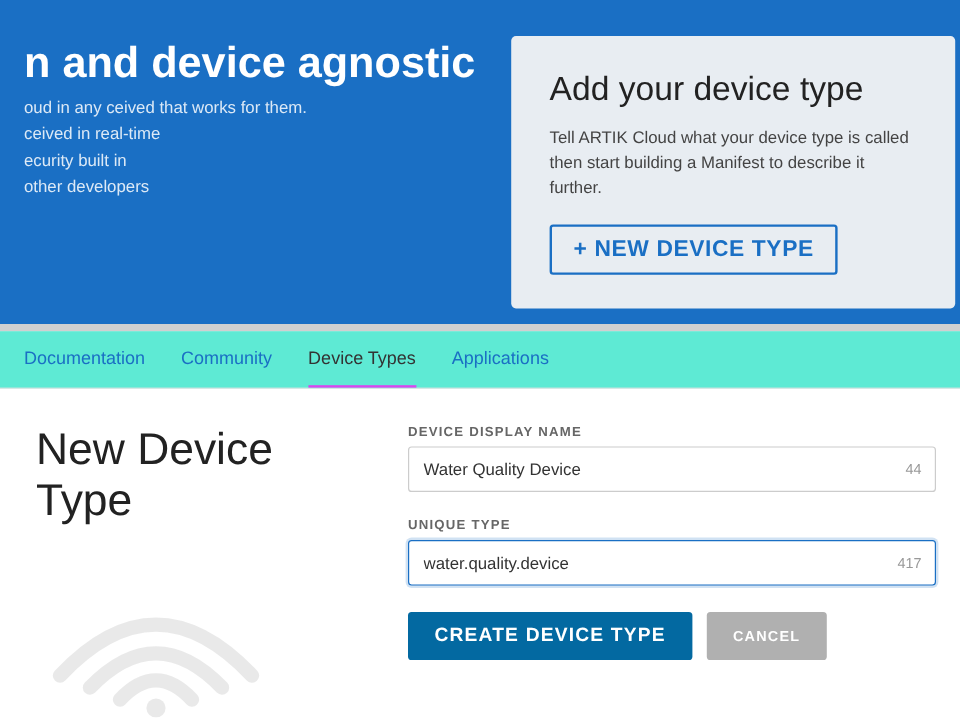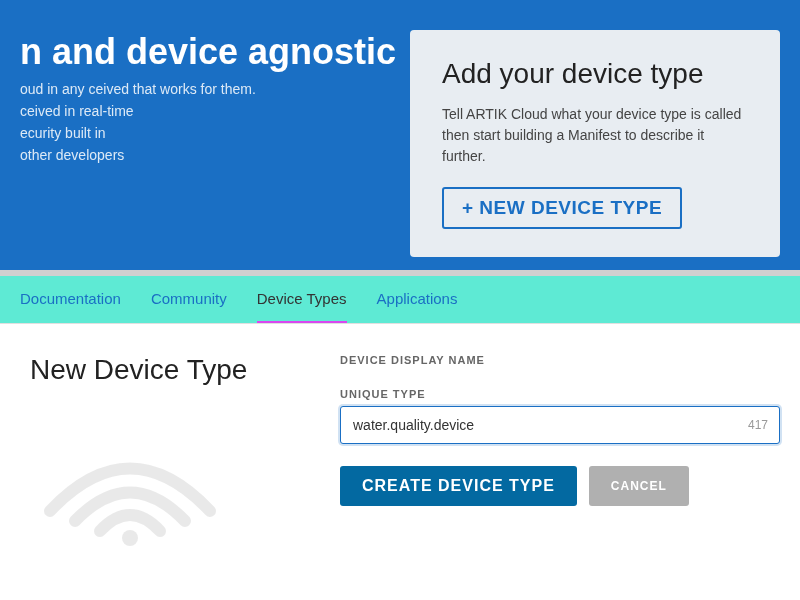--- a/index.html
+++ b/index.html
@@ -32,21 +32,21 @@
     }
     .hero-text .bullet {
       font-size: 14px;
       color: rgba(255,255,255,0.85);
       margin-top: 6px;
     }
 
     
     .hero-card {
       position: absolute;
-      right: 20px;
+      right: 4px;
       top: 30px;
       background: #e8edf2;
       border-radius: 4px;
       padding: 28px 32px;
       width: 370px;
     }
     .hero-card h2 {
       font-size: 28px;
       font-weight: 400;
       color: #222;
@@ -107,21 +107,21 @@
       flex-direction: row;
       min-height: 276px;
     }
 
     
     .left-panel {
       width: 280px;
       flex-shrink: 0;
     }
     .left-panel h2 {
-      font-size: 28px;
+      font-size: 37px;
       font-weight: 400;
       color: #222;
       margin-bottom: 30px;
     }
     .wifi-icon svg {
       opacity: 0.25;
     }
 
     
     .right-panel {
@@ -232,20 +232,24 @@
         <path d="M70 115 Q100 83 130 115" stroke="#aaa" stroke-width="12" fill="none" stroke-linecap="round"></path>
         <circle cx="100" cy="122" r="8" fill="#aaa"></circle>
       </svg>
     </div>
   </div>
 
   <div class="right-panel">
 
     <div class="form-group">
       <label class="form-label">DEVICE DISPLAY NAME</label>
+      <div class="form-input-wrapper">
+        <input type="text" class="form-input" value="Water Quality Device" style="">
+        <span class="char-count">44</span>
+      </div>
     </div>
 
     <div class="form-group">
       <label class="form-label">UNIQUE TYPE</label>
       <div class="form-input-wrapper">
         <input type="text" class="form-input active-input" value="water.quality.device" style="">
         <span class="char-count">417</span>
       </div>
     </div>
 

